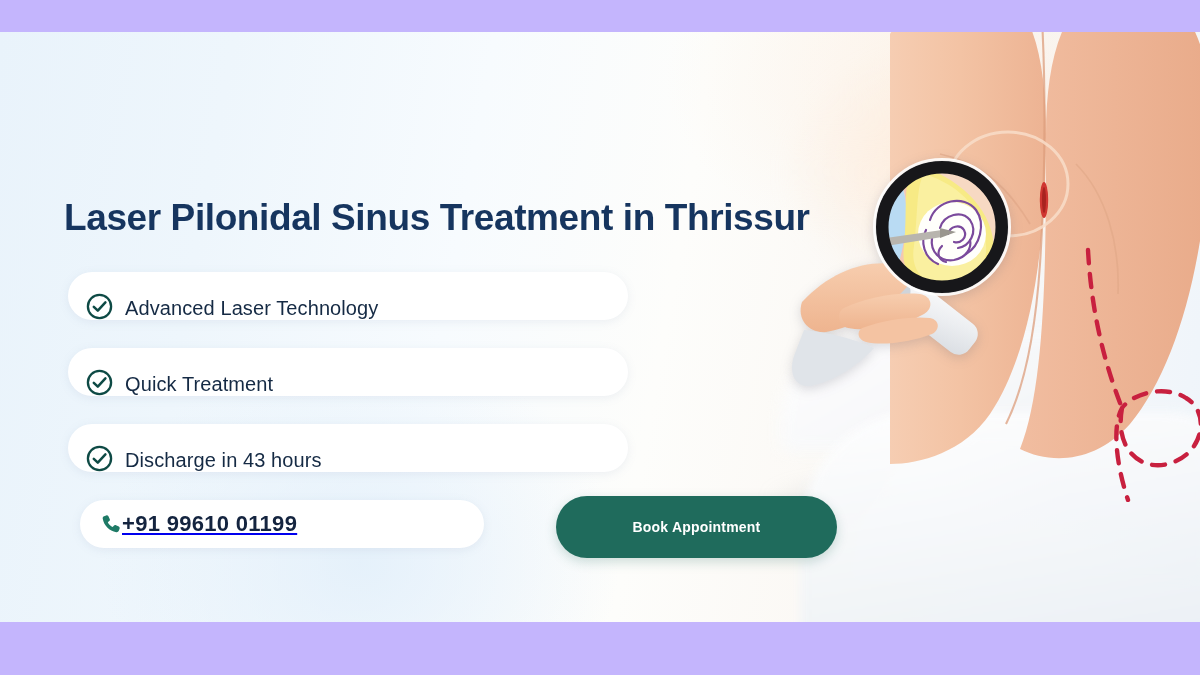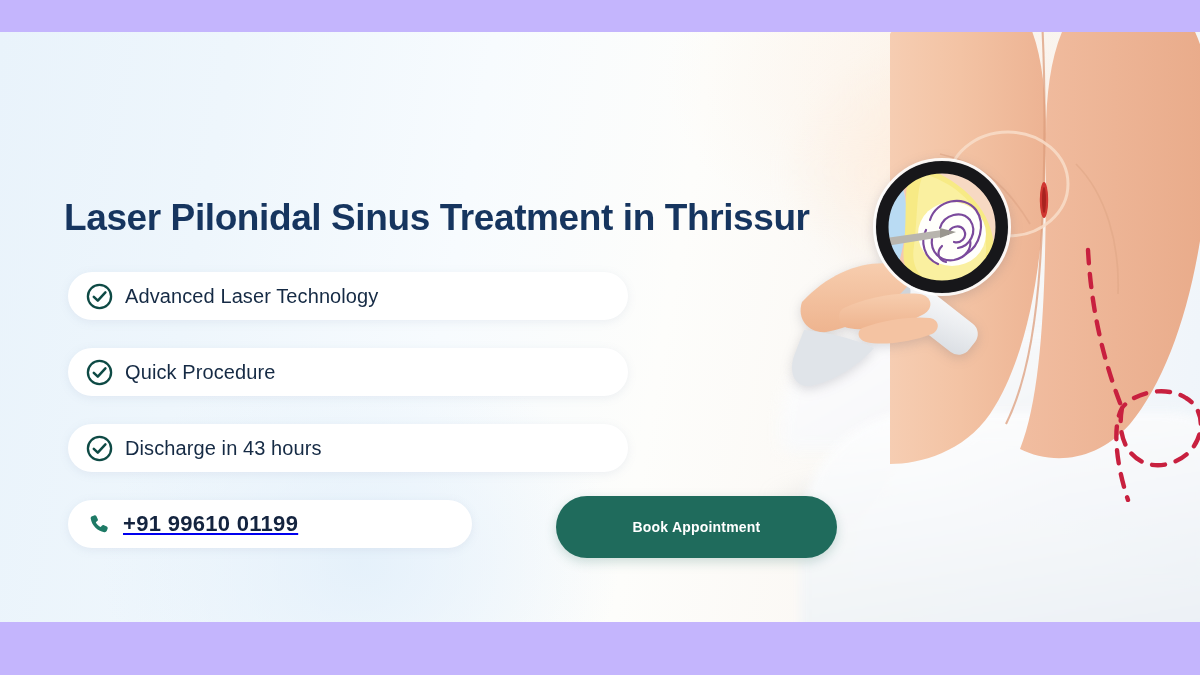--- a/index.html
+++ b/index.html
@@ -54,36 +54,36 @@
   
   .headline{
     position:absolute;left:64px;top:140px;
     font-size:37px;font-weight:bold;letter-spacing:-.4px;
     color:#16355f;white-space:nowrap;
     font-family:"Liberation Sans", sans-serif;
   }
 
   .features{position:absolute;left:68px;top:240px;width:560px;}
   .pill{
-    position:relative;display:flex;align-items:center;gap:12px;
+    position:relative;display:flex;align-items:flex-end;gap:12px;
     height:48px;border-radius:26px;background:#ffffff;
     padding:0 22px 0 18px;margin-bottom:28px;
     box-shadow:0 2px 10px rgba(130,150,175,.13);
   }
   .pill .label{
     font-size:20px;color:#152a44;font-weight:500;letter-spacing:.1px;
     white-space:nowrap;
   }
   .check{width:27px;height:27px;flex:0 0 27px;}
   .check svg{display:block;}
 
   
   .cta-row{position:absolute;left:68px;top:468px;width:800px;height:60px;}
   .phone-pill{
-    position:absolute;left:0;top:0;display:flex;align-items:center;gap:13px;
+    position:absolute;left:12px;top:0;display:flex;align-items:center;
     height:48px;width:404px;border-radius:26px;background:#ffffff;
     padding:8px 20px;box-sizing:border-box;
     box-shadow:0 2px 10px rgba(130,150,175,.13);
   }
   .phone-icon{width:22px;height:22px;flex:0 0 22px;}
   .phone-num{font-size:22px;font-weight:bold;color:#14243f;letter-spacing:.3px;}
 
   .book-btn{
     position:absolute;left:488px;top:-4px;
     width:281px;height:62px;border:0;border-radius:31px;
@@ -229,21 +229,21 @@
         <span class="label">Advanced Laser Technology</span>
       </div>
 
       <div class="pill">
         <span class="check">
           <svg viewBox="0 0 27 27" width="27" height="27">
             <circle cx="13.5" cy="13.5" r="11.6" fill="none" stroke="#0e4a45" stroke-width="2.3"></circle>
             <path d="M7.8,13.8 L11.8,17.6 L19.4,9.4" fill="none" stroke="#0e4a45" stroke-width="2.5" stroke-linecap="round" stroke-linejoin="round"></path>
           </svg>
         </span>
-        <span class="label">Quick Procedure</span>
+        <span class="label">Quick Treatment</span>
       </div>
 
       <div class="pill">
         <span class="check">
           <svg viewBox="0 0 27 27" width="27" height="27">
             <circle cx="13.5" cy="13.5" r="11.6" fill="none" stroke="#0e4a45" stroke-width="2.3"></circle>
             <path d="M7.8,13.8 L11.8,17.6 L19.4,9.4" fill="none" stroke="#0e4a45" stroke-width="2.5" stroke-linecap="round" stroke-linejoin="round"></path>
           </svg>
         </span>
         <span class="label">Discharge in 43 hours</span>

